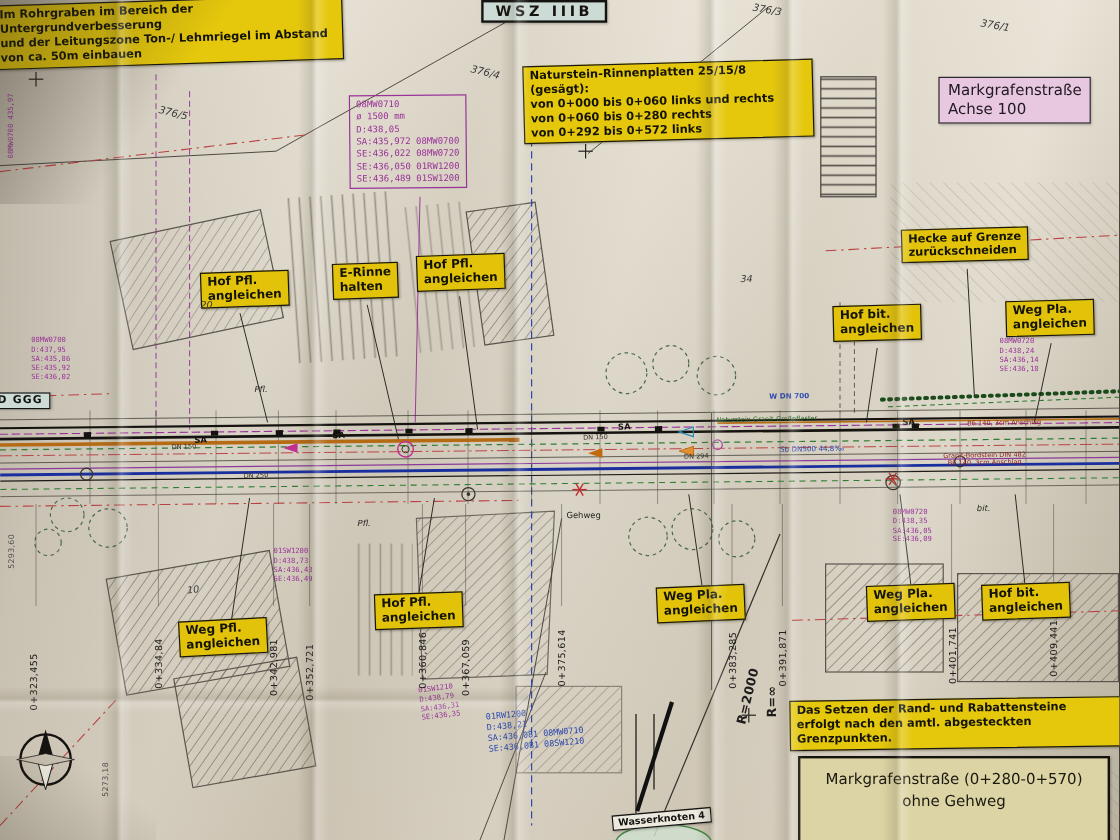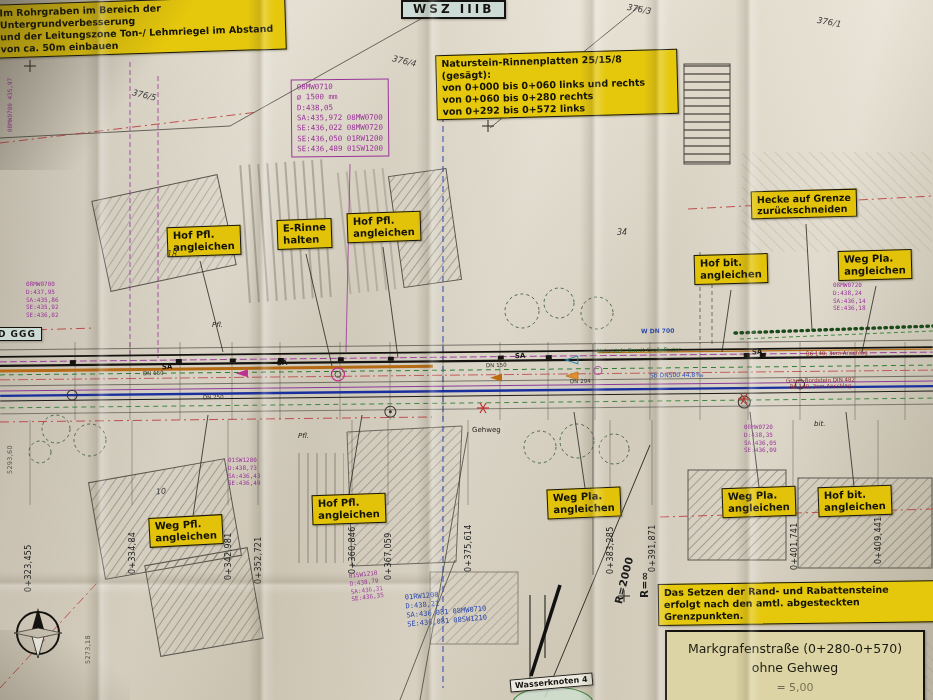--- a/index.html
+++ b/index.html
@@ -258,27 +258,28 @@
   <div class="ylabel" style="left:312px;top:494px;transform:rotate(-2deg)">Hof Pfl.
 angleichen</div>
   <div class="ylabel" style="left:547px;top:488px;transform:rotate(-2.5deg)">Weg Pla.
 angleichen</div>
   <div class="ylabel" style="left:722px;top:487px;transform:rotate(-2deg)">Weg Pla.
 angleichen</div>
   <div class="ylabel" style="left:818px;top:486px;transform:rotate(-2deg)">Hof bit.
 angleichen</div>
 
   <div class="box" style="left:401px;top:0;background:#ccdbd5;border:2px solid #15130f;padding:0 10px 1px;font-weight:bold;font-size:12px;letter-spacing:3px;color:#15130f">WSZ IIIB</div>
+  <div class="box" style="left:782px;top:64px;background:#e8c7e0;border:1.5px solid #2a2a2a;padding:2px 7px;font-size:12.5px;line-height:1.3;color:#201a20;white-space:pre-line">Markgrafenstraße
+Achse 100</div>
   <div class="box" style="left:-8px;top:327px;background:#ccdbd5;border:1.5px solid #15130f;padding:1px 5px;font-weight:bold;font-size:9px;letter-spacing:1px;color:#15130f">D GGG</div>
   <div class="box" style="left:510px;top:676px;background:#eceadf;border:1px solid #15130f;padding:1px 4px;font-weight:bold;font-size:8px;color:#15130f;transform:rotate(-5deg)">Wasserknoten 4</div>
 
   <div class="box" style="left:665px;top:630px;width:256px;height:80px;background:#dcd4a4;border:2.5px solid #15130f;text-align:center;color:#1b1a10">
     <div style="margin-top:9px;font-size:12.5px">Markgrafenstraße (0+280-0+570)</div>
     <div style="margin-top:4px;font-size:12.5px">ohne Gehweg</div>
-    <div style="margin-top:6px;font-size:11px;opacity:.55">= 5,00</div>
   </div>
 
   <div class="ptable" style="left:291px;top:79px;transform:rotate(-0.5deg)">08MW0710
 ø 1500 mm
 D:438,05
 SA:435,972 08MW0700
 SE:436,022 08MW0720
 SE:436,050 01RW1200
 SE:436,489 01SW1200</div>
   <div class="btable" style="left:406px;top:590px;transform:rotate(-5deg)">01RW1200
@@ -324,21 +325,21 @@
   <div class="sta" style="left:84px;top:664px;font-size:6.5px;color:#555">5273,18</div>
 
   <div class="sta" style="left:638px;top:598px;font-size:10.5px;font-weight:bold">R=∞</div>
   <div class="sta" style="left:612px;top:602px;font-size:10.5px;font-weight:bold;transform:rotate(-76deg)">R=2000</div>
 
   <div class="parc" style="left:132px;top:90px;transform:rotate(14deg)">376/5</div>
   <div class="parc" style="left:392px;top:56px;transform:rotate(14deg)">376/4</div>
   <div class="parc" style="left:627px;top:4px;transform:rotate(10deg)">376/3</div>
   <div class="parc" style="left:817px;top:17px;transform:rotate(10deg)">376/1</div>
   <div class="parc" style="left:617px;top:228px;font-size:8px">34</div>
-  <div class="parc" style="left:167px;top:250px;font-size:8px">18</div>
+  <div class="parc" style="left:167px;top:250px;font-size:8px">20</div>
   <div class="parc" style="left:156px;top:487px;font-size:8px;transform:rotate(-6deg)">10</div>
 
   <div class="rtx" style="left:162px;top:363px;font-size:7px;font-weight:bold;color:#15130f;transform:rotate(-2deg)">SA</div>
   <div class="rtx" style="left:277px;top:359px;font-size:7px;font-weight:bold;color:#15130f;transform:rotate(-2deg)">SA</div>
   <div class="rtx" style="left:515px;top:352px;font-size:7px;font-weight:bold;color:#15130f;transform:rotate(-2deg)">SA</div>
   <div class="rtx" style="left:752px;top:348px;font-size:7px;font-weight:bold;color:#15130f;transform:rotate(-2deg)">SA</div>
   <div class="rtx" style="left:143px;top:370px;font-size:5.5px;color:#33302a;transform:rotate(-2deg)">DN 150</div>
   <div class="rtx" style="left:486px;top:362px;font-size:5.5px;color:#33302a;transform:rotate(-2deg)">DN 150</div>
   <div class="rtx" style="left:203px;top:394px;font-size:5.5px;color:#33302a;transform:rotate(-2deg)">DN 250</div>
   <div class="rtx" style="left:570px;top:378px;font-size:5.5px;color:#33302a;transform:rotate(-2deg)">DN 294</div>

